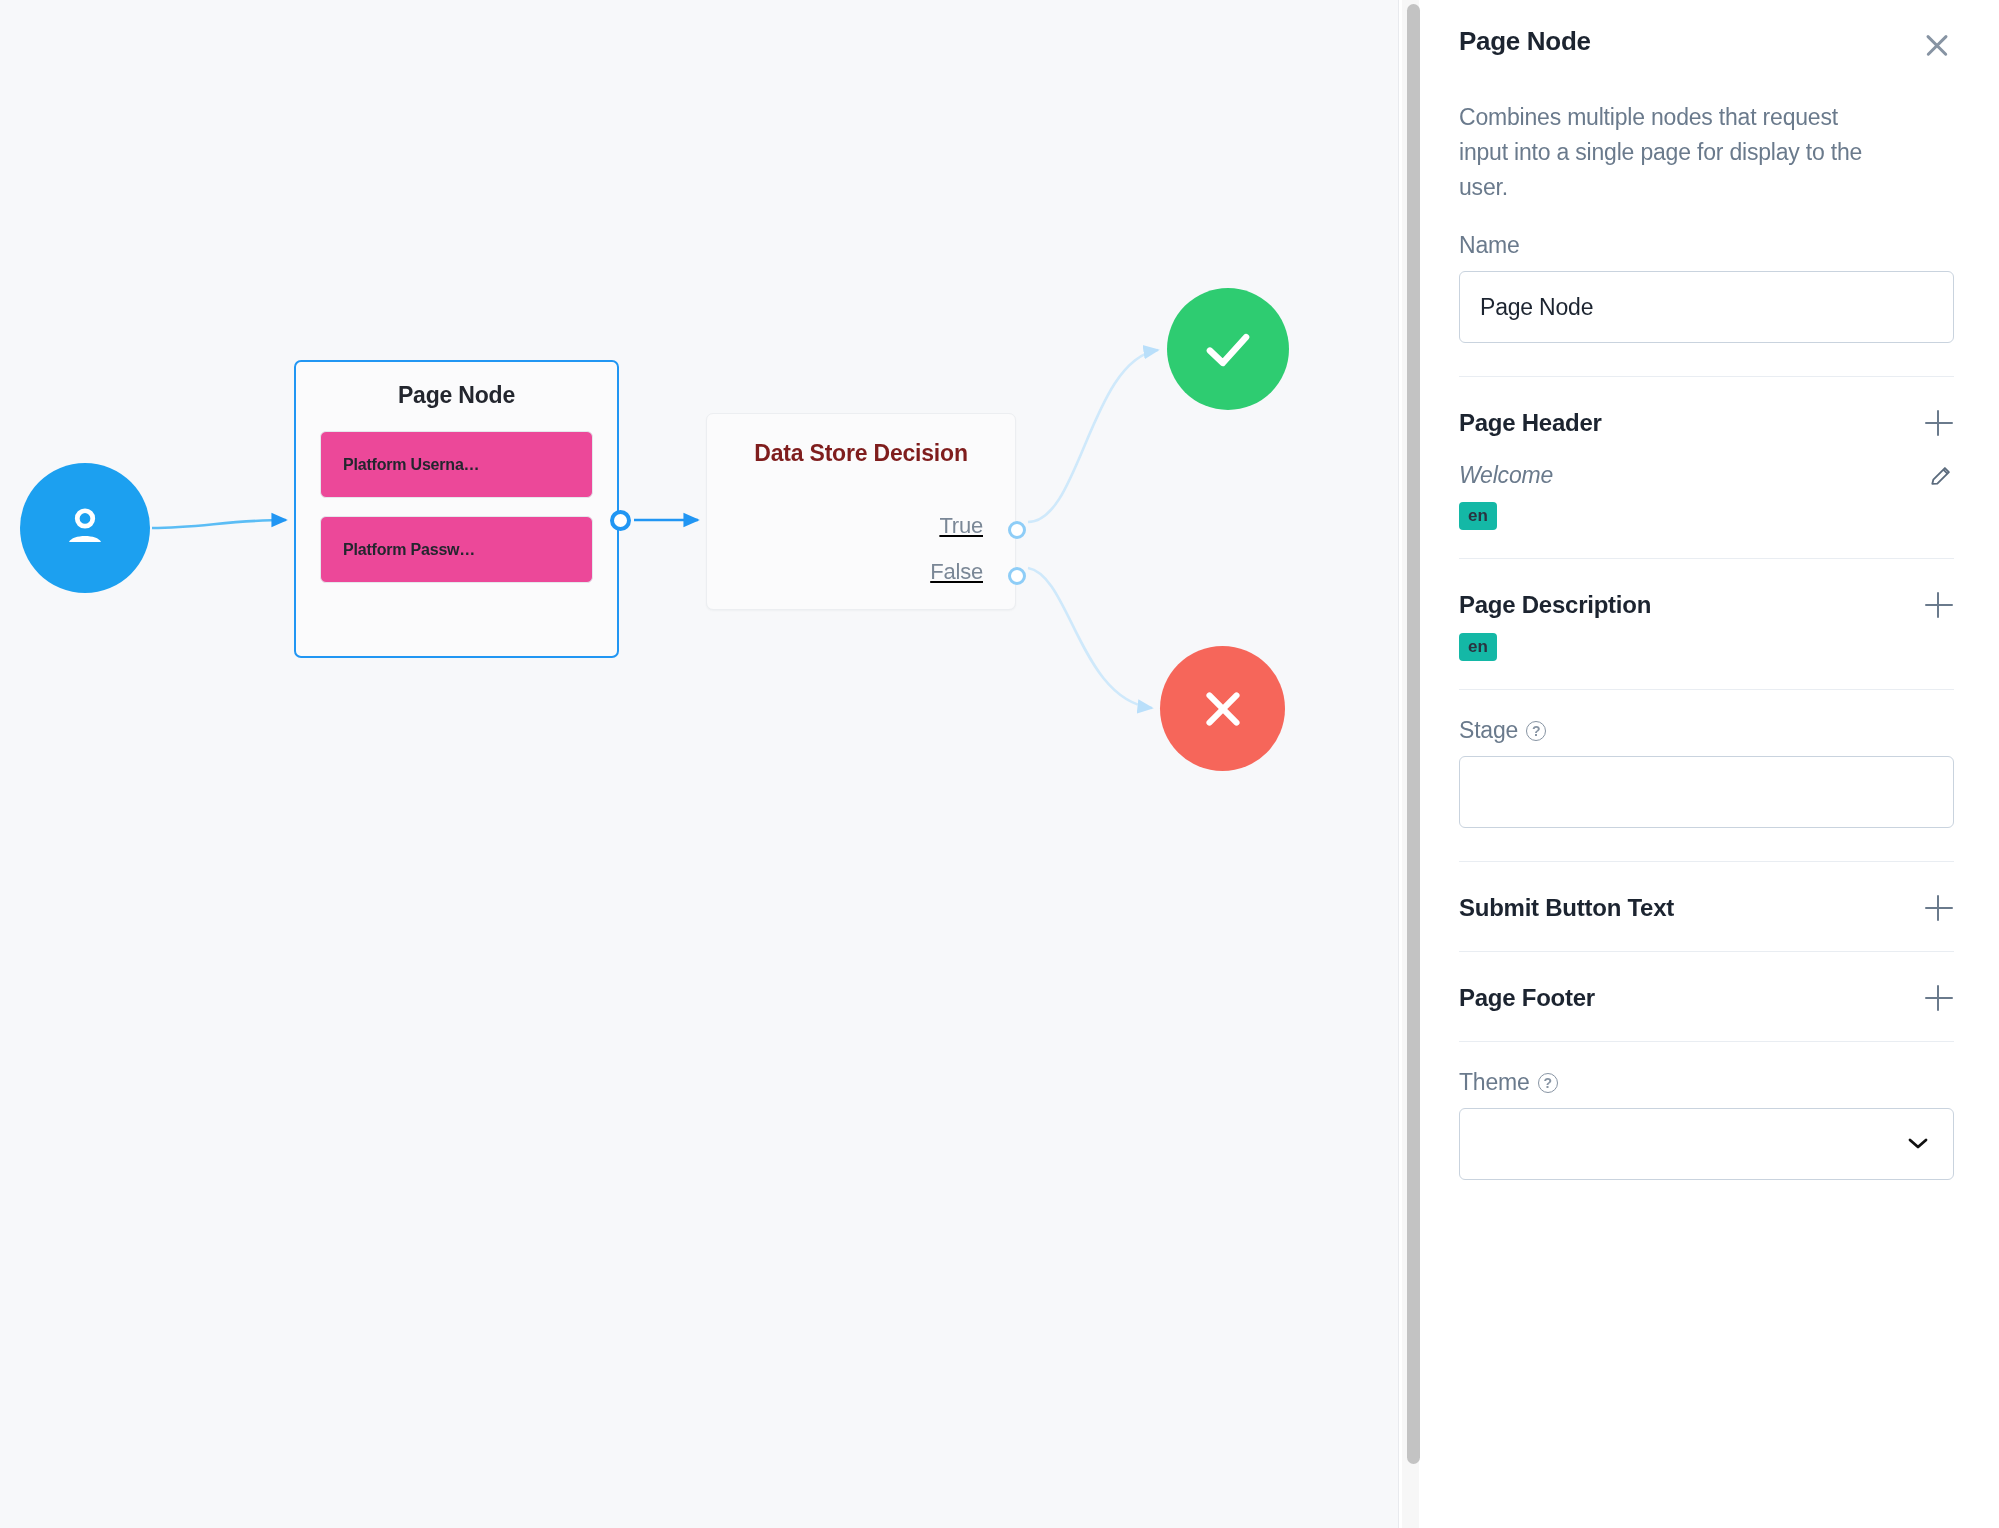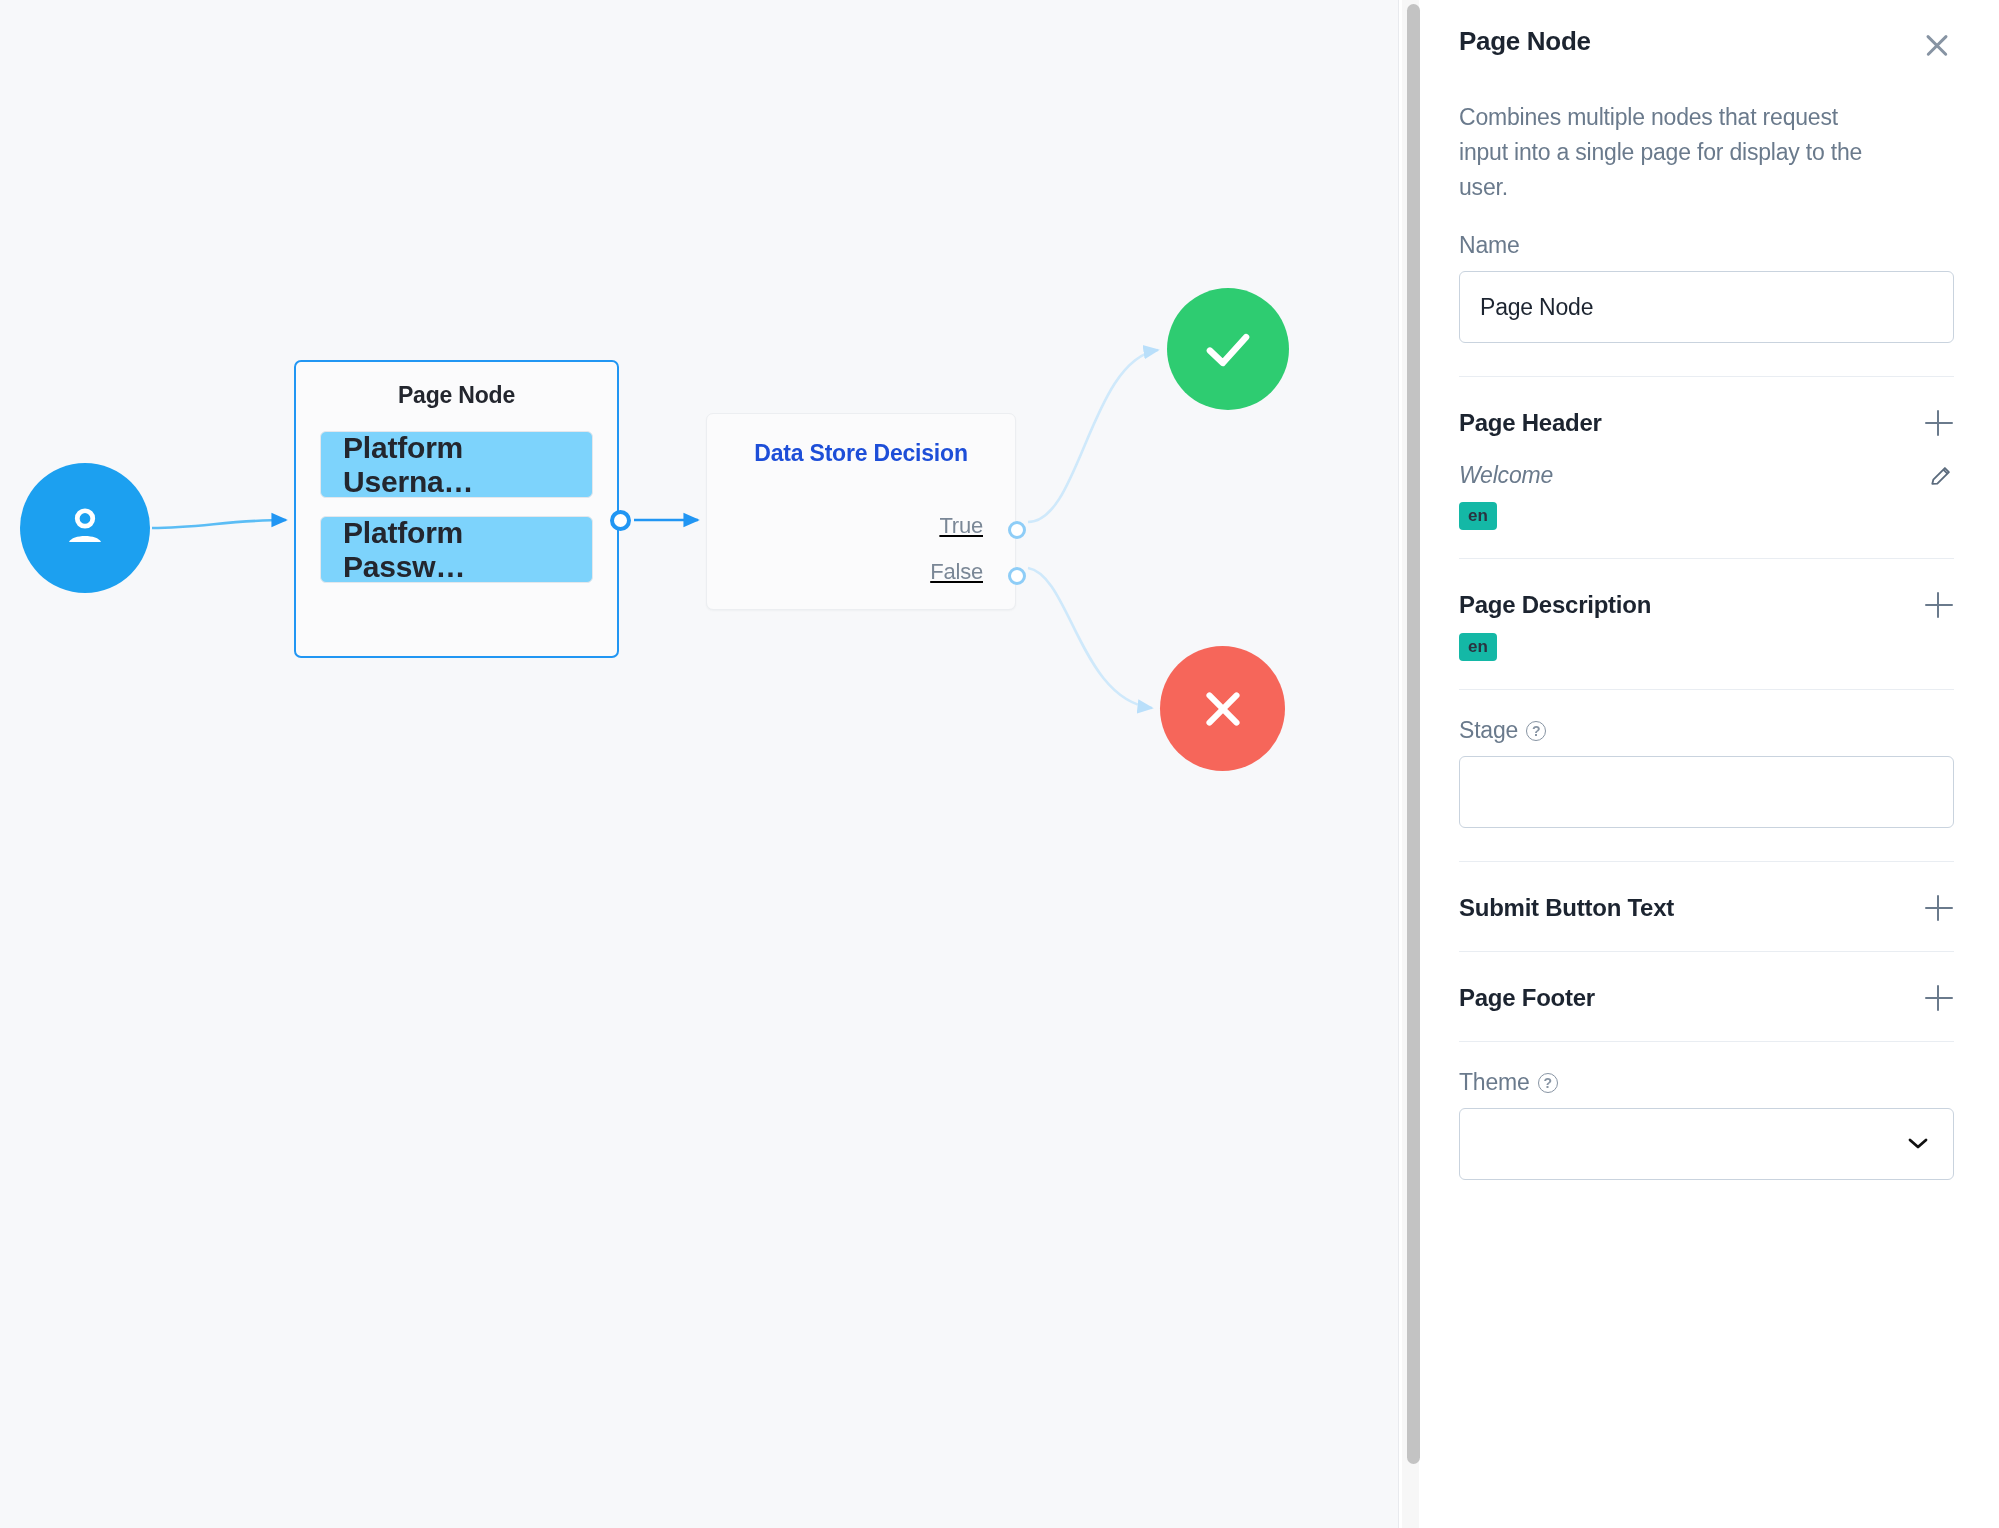--- a/index.html
+++ b/index.html
@@ -65,27 +65,27 @@
     text-align: center;
     font-size: 23px;
     font-weight: bold;
     color: #23262e;
     letter-spacing: -0.2px;
     margin-bottom: 22px;
   }
   .page-node-field {
     margin: 0 24px 18px 24px;
     height: 67px;
-    background: #7dd3fc;
+    background: #ec4899;
     border: 1.5px solid #e4e7ec;
     border-radius: 6px;
     display: flex;
     align-items: center;
     padding-left: 22px;
-    font-size: 30px;
+    font-size: 16px;
     font-weight: bold;
     color: #23262e;
     letter-spacing: -0.2px;
   }
 
   
   .port-out {
     position: absolute;
     left: 610px;
     top: 510px;
@@ -106,21 +106,21 @@
     background: #fbfbfc;
     border: 1.5px solid #eceef1;
     border-radius: 7px;
     box-shadow: 0 1px 2px rgba(30,40,60,0.04);
   }
   .decision-title {
     margin-top: 26px;
     text-align: center;
     font-size: 23px;
     font-weight: bold;
-    color: #1d4ed8;
+    color: #7f1d1d;
     letter-spacing: -0.2px;
   }
   .decision-outputs {
     margin-top: 26px;
   }
   .decision-row {
     display: flex;
     align-items: flex-end;
     justify-content: flex-end;
     height: 46px;

